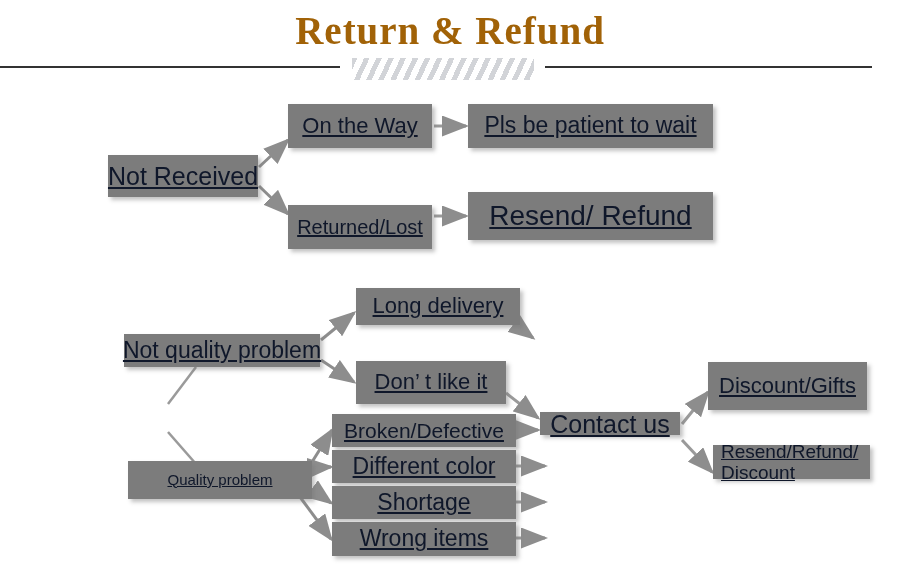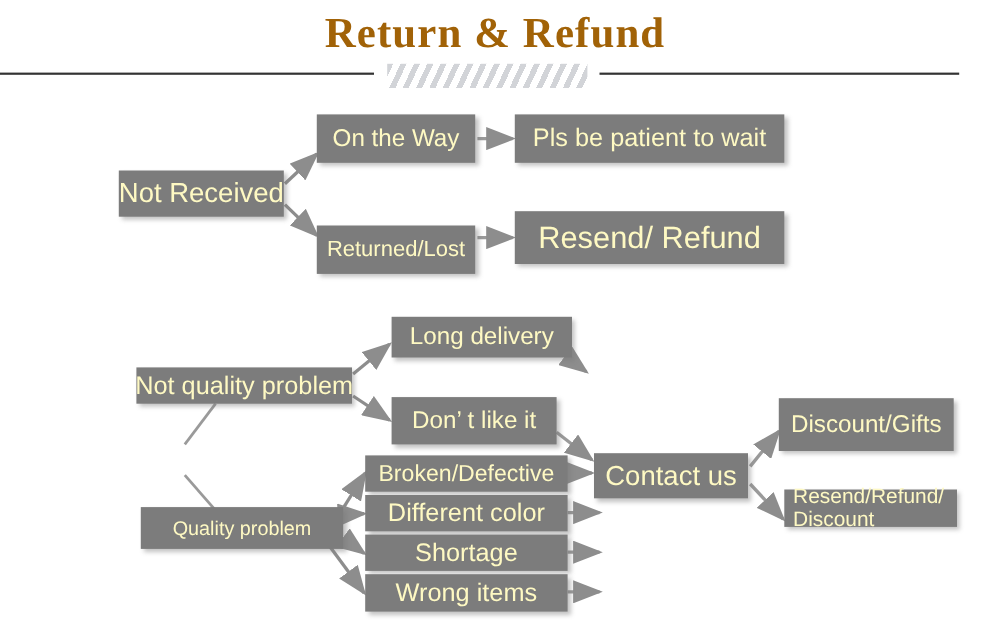--- a/index.html
+++ b/index.html
@@ -51,30 +51,31 @@
       115deg,
       #d2d4d8 0px, #d2d4d8 5px,
       #ffffff 5px, #ffffff 11px
     );
   }
 
   
   .node {
     position: absolute;
     background: #7c7c7c;
-    color: #fef9c3;
+    color: #0f172a;
     box-sizing: border-box;
     display: flex;
     align-items: center;
     justify-content: center;
     text-align: center;
     line-height: 1.12;
     box-shadow: 3px 3px 4px rgba(120,120,120,0.45);
     padding: 0 6px;
     white-space: pre;
+    text-decoration: underline;
   }
   .node.left-align {
     justify-content: flex-start;
     text-align: left;
     padding-left: 8px;
   }
 
   
   #edges {
     position: absolute;
@@ -150,34 +151,34 @@
 
   <div class="node" style="left:468px; top:104px; width:245px; height:44px; font-size:23px;">Pls be patient to wait</div>
 
   <div class="node" style="left:288px; top:194px; width:144px; height:44px; font-size:20px;margin-top:11px;">Returned/Lost</div>
 
   <div class="node" style="left:468px; top:192px; width:245px; height:48px; font-size:28px;">Resend/ Refund</div>
 
 
   <div class="node" style="left:124px; top:334px; width:196px; height:33px; font-size:23px;">Not quality problem</div>
 
-  <div class="node" style="left:128px; top:461px; width:184px; height:38px; font-size:18px;">Quality problem</div>
+  <div class="node" style="left:128px; top:461px; width:184px; height:38px; font-size:15px;">Quality problem</div>
 
   <div class="node" style="left:356px; top:288px; width:164px; height:37px; font-size:22px;">Long delivery</div>
 
   <div class="node" style="left:356px; top:361px; width:150px; height:43px; font-size:22px;">Don’ t like it</div>
 
   <div class="node" style="left:332px; top:414px; width:184px; height:33px; font-size:21px;">Broken/Defective</div>
 
   <div class="node" style="left:332px; top:450px; width:184px; height:33px; font-size:23px;">Different color</div>
 
   <div class="node" style="left:332px; top:486px; width:184px; height:33px; font-size:23px;">Shortage</div>
 
   <div class="node" style="left:332px; top:522px; width:184px; height:34px; font-size:23px;">Wrong items</div>
 
-  <div class="node" style="left:540px; top:412px; width:140px; height:41px; font-size:25px;">Contact us</div>
+  <div class="node" style="left:540px; top:412px; width:140px; height:23px; font-size:25px;">Contact us</div>
 
   <div class="node" style="left:708px; top:362px; width:159px; height:48px; font-size:22px;">Discount/Gifts</div>
 
   <div class="node left-align" style="left:713px; top:445px; width:157px; height:34px; font-size:19px;">Resend/Refund/
 Discount</div>
 
 </div>
 
 </body></html>

